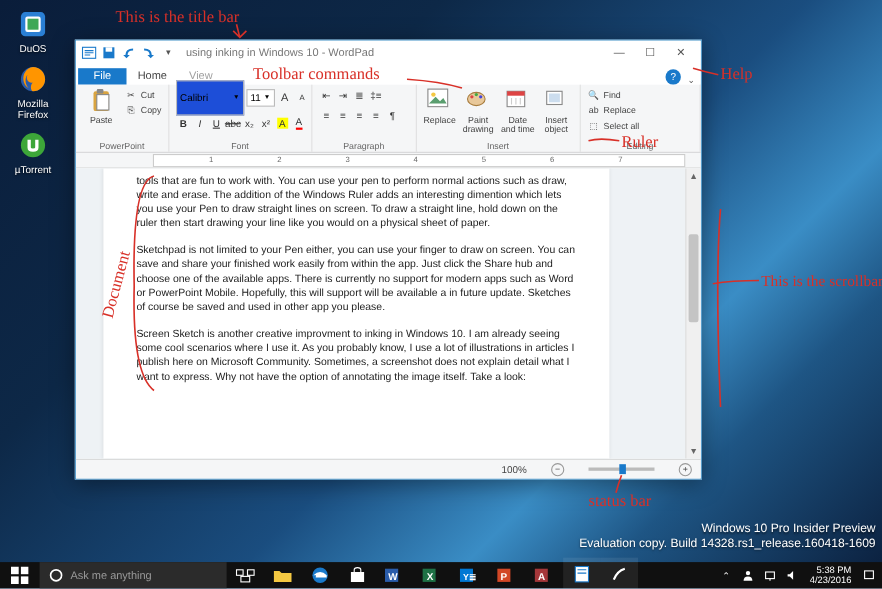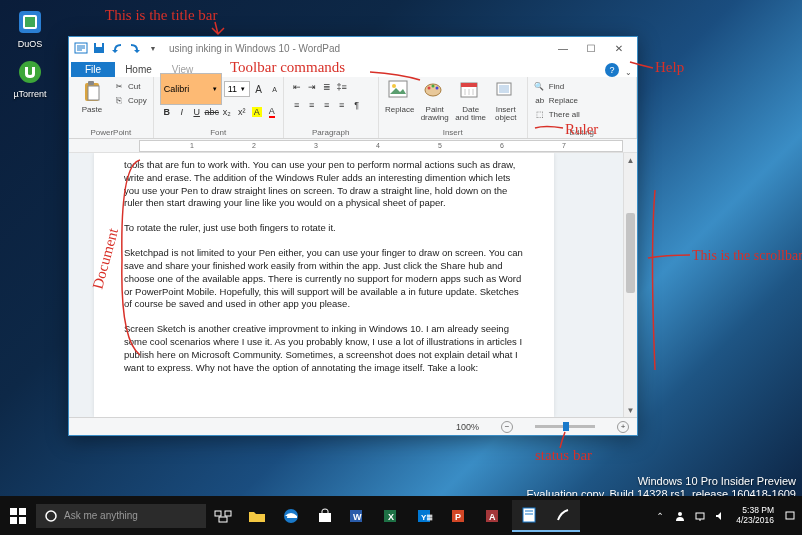--- a/index.html
+++ b/index.html
@@ -34,21 +34,21 @@
 .ribbon-group { border-right: 1px solid #e0e0e0; padding: 3px 6px 1px 6px; display: flex; flex-direction: column; }
 .ribbon-group .group-body { flex: 1; display: flex; align-items: flex-start; gap: 4px; }
 .ribbon-group .group-label { font-size: 8px; color: #666; text-align: center; padding-top: 1px; }
 .big-btn { display: flex; flex-direction: column; align-items: center; justify-content: center; width: 34px; cursor: pointer; }
 .big-btn .bi { width: 24px; height: 24px; }
 .big-btn .bl { font-size: 8px; color: #444; line-height: 1; text-align: center; margin-top: 2px; }
 .stack { display: flex; flex-direction: column; gap: 1px; font-size: 8px; color: #444; }
 .stack .srow { display: flex; align-items: center; gap: 3px; height: 13px; cursor: pointer; }
 .srow .sico { width: 12px; height: 12px; display: inline-flex; align-items: center; justify-content: center; }
 .font-row { display: flex; align-items: center; gap: 2px; height: 18px; }
-.font-name { width: 62px; height: 32px; border: 1px solid #bbb; background: #fdba74; font-size: 9px; padding: 0 3px; display: flex; align-items: center; justify-content: space-between; cursor: pointer; }
+.font-name { width: 62px; height: 32px; border: 1px solid #bbb; background: #1d4ed8; font-size: 9px; padding: 0 3px; display: flex; align-items: center; justify-content: space-between; cursor: pointer; }
 .font-size { width: 26px; height: 16px; border: 1px solid #bbb; background: #fff; font-size: 9px; padding: 0 3px; display: flex; align-items: center; justify-content: space-between; cursor: pointer; }
 .mini-btn { width: 14px; height: 14px; border: 1px solid transparent; display: flex; align-items: center; justify-content: center; font-size: 9px; cursor: pointer; color: #333; }
 .format-row { display: flex; gap: 1px; margin-top: 3px; }
 .para-col { display: flex; flex-direction: column; gap: 2px; }
 .para-row { display: flex; gap: 1px; }
 
 
 .ruler { height: 14px; background: #f5f6f7; border-bottom: 1px solid #e0e0e0; position: relative; display: flex; align-items: center; padding-left: 70px; }
 .ruler-track { height: 12px; background: #fff; border: 1px solid #ccc; flex: 1; margin-right: 14px; position: relative; font-size: 7px; color: #666; overflow: hidden; }
 .ruler-track .num { position: absolute; top: 1px; font-size: 7px; }
@@ -61,21 +61,21 @@
 .vscroll .thumb { position: absolute; left: 2px; right: 2px; top: 60px; height: 80px; background: #c4c4c4; border-radius: 2px; cursor: pointer; }
 .vscroll .arr { height: 14px; display: flex; align-items: center; justify-content: center; font-size: 8px; color: #666; cursor: pointer; }
 
 
 .statusbar { height: 18px; background: #f5f6f7; border-top: 1px solid #d4d4d4; display: flex; align-items: center; justify-content: flex-end; padding: 0 8px; font-size: 9px; color: #444; gap: 22px; }
 .zoom-slider { width: 60px; height: 3px; background: #bbb; position: relative; cursor: pointer; }
 .zoom-slider .zthumb { position: absolute; left: 28px; top: -3px; width: 6px; height: 9px; background: #1979ca; }
 .zoom-btn { width: 12px; height: 12px; border: 1px solid #999; border-radius: 50%; display: flex; align-items: center; justify-content: center; font-size: 8px; cursor: pointer; }
 
 
-.taskbar { position: absolute; left: 0; right: 0; bottom: 0; height: 39px; background: #101010; display: flex; align-items: center; }
+.taskbar { position: absolute; left: 0; right: 0; bottom: 0; height: 24px; background: #101010; display: flex; align-items: center; }
 .start-btn { width: 36px; height: 32px; display: flex; align-items: center; justify-content: center; cursor: pointer; }
 .search-box { height: 24px; width: 170px; background: #2b2b2b; display: flex; align-items: center; padding: 0 8px; color: #999; font-size: 10px; gap: 6px; cursor: text; }
 .task-icons { display: flex; height: 32px; }
 .task-icon { width: 34px; display: flex; align-items: center; justify-content: center; cursor: pointer; }
 .task-icon.active { border-bottom: 2px solid #76b9ed; background: rgba(255,255,255,0.08); }
 .tray { margin-left: auto; display: flex; align-items: center; padding-right: 4px; color: #fff; font-size: 8.5px; gap: 4px; }
 .tray .tico { width: 16px; height: 16px; display: flex; align-items: center; justify-content: center; cursor: pointer; }
 .tray .clock { text-align: right; line-height: 1.1; padding: 0 4px; cursor: pointer; }
 .watermark { position: absolute; right: 6px; bottom: 34px; color: #fff; font-size: 11px; text-align: right; line-height: 1.2; text-shadow: 0 1px 2px rgba(0,0,0,0.6); }
 
@@ -92,20 +92,29 @@
 <div class="desktop-icons">
   <div class="desktop-icon">
     <div class="ico">
         <svg width="28" height="28" viewBox="0 0 28 28">
           <rect x="3" y="3" width="22" height="22" rx="4" fill="#2a7fd4"></rect>
           <rect x="7" y="7" width="14" height="14" rx="2" fill="#fff"></rect>
           <rect x="9" y="9" width="10" height="10" fill="#3fa856"></rect>
         </svg>
       </div>
     <div class="lbl">DuOS</div>
+  </div>
+  <div class="desktop-icon">
+    <div class="ico">
+        <svg width="28" height="28" viewBox="0 0 28 28">
+          <circle cx="14" cy="14" r="11" fill="#2a5caa"></circle>
+          <path d="M14 3 C20 3 25 8 25 14 C25 20 20 25 14 25 C12 25 11 19 14 17 C10 18 7 14 9 10 C7 12 6 18 10 22 C6 20 4 14 6 9 C8 5 11 3 14 3" fill="#ff9500"></path>
+        </svg>
+      </div>
+    <div class="lbl">Mozilla Firefox</div>
   </div>
   <div class="desktop-icon">
     <div class="ico">
         <svg width="28" height="28" viewBox="0 0 28 28">
           <circle cx="14" cy="14" r="11" fill="#3da639"></circle>
           <path d="M9 9 L9 16 Q9 20 14 20 Q19 20 19 16 L19 9 L16 9 L16 16 Q16 17 14 17 Q12 17 12 16 L12 9 Z" fill="#fff"></path>
         </svg>
       </div>
     <div class="lbl">µTorrent</div>
   </div>
@@ -290,21 +299,21 @@
           <div class="srow">
               <span class="sico">🔍</span>
               <span>Find</span>
             </div>
           <div class="srow">
               <span class="sico">ab</span>
               <span>Replace</span>
             </div>
           <div class="srow">
               <span class="sico">⬚</span>
-              <span>There all</span>
+              <span>Select all</span>
             </div>
         </div>
       </div>
       <div class="group-label">Editing</div>
     </div>
   </div>
 
   <div class="ruler">
     <div class="ruler-track">
       <span class="num" style="left:50px">1</span>
@@ -313,21 +322,20 @@
       <span class="num" style="left:236px">4</span>
       <span class="num" style="left:298px">5</span>
       <span class="num" style="left:360px">6</span>
       <span class="num" style="left:422px">7</span>
     </div>
   </div>
 
   <div class="doc-area">
     <div class="page">
       <p>tools that are fun to work with. You can use your pen to perform normal actions such as draw, write and erase. The addition of the Windows Ruler adds an interesting dimention which lets you use your Pen to draw straight lines on screen. To draw a straight line, hold down on the ruler then start drawing your line like you would on a physical sheet of paper.</p>
-      <p>To rotate the ruler, just use both fingers to rotate it.</p>
       <p>Sketchpad is not limited to your Pen either, you can use your finger to draw on screen. You can save and share your finished work easily from within the app. Just click the Share hub and choose one of the available apps. There is currently no support for modern apps such as Word or PowerPoint Mobile. Hopefully, this will support will be available a in future update. Sketches of course be saved and used in other app you please.</p>
       <p>Screen Sketch is another creative improvment to inking in Windows 10. I am already seeing some cool scenarios where I use it. As you probably know, I use a lot of illustrations in articles I publish here on Microsoft Community. Sometimes, a screenshot does not explain detail what I want to express. Why not have the option of annotating the image itself. Take a look:</p>
     </div>
     <div class="vscroll">
       <div class="arr">▲</div>
       <div class="thumb"></div>
       <div class="arr" style="position:absolute;bottom:0;left:0;right:0;">▼</div>
     </div>
   </div>
 

